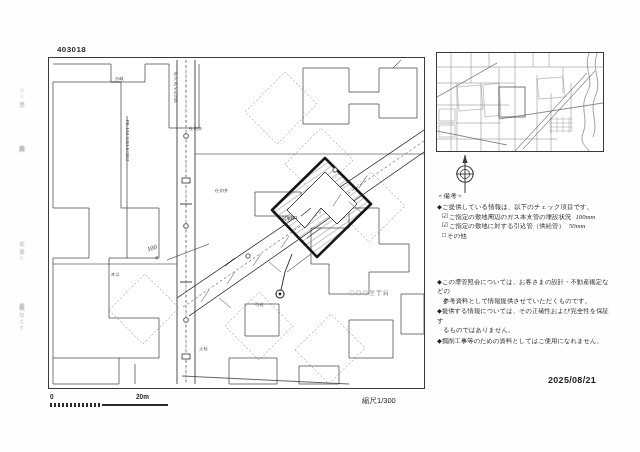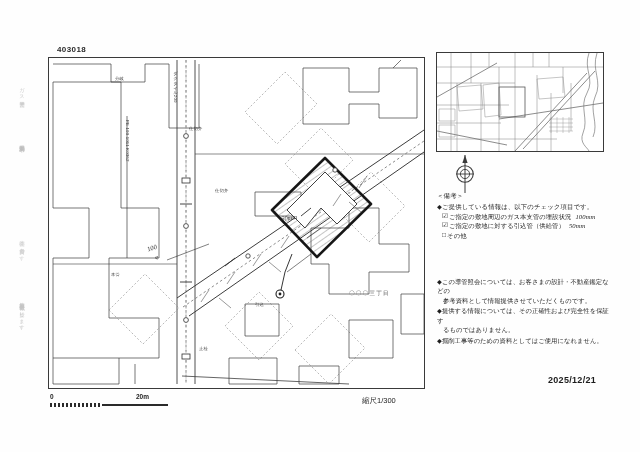--- a/index.html
+++ b/index.html
@@ -340,15 +340,15 @@
     </div>
     <div class="disc-item">
       <span>◆提供する情報については、その正確性および完全性を保証す</span>
       <span class="ind">るものではありません。</span>
     </div>
     <div class="disc-item">
       <span>◆掘削工事等のための資料としてはご使用になれません。</span>
     </div>
   </div>
 
-  <div class="doc-date">2025/12/21</div>
+  <div class="doc-date">2025/08/21</div>
 
 </div>
 
 </body></html>

